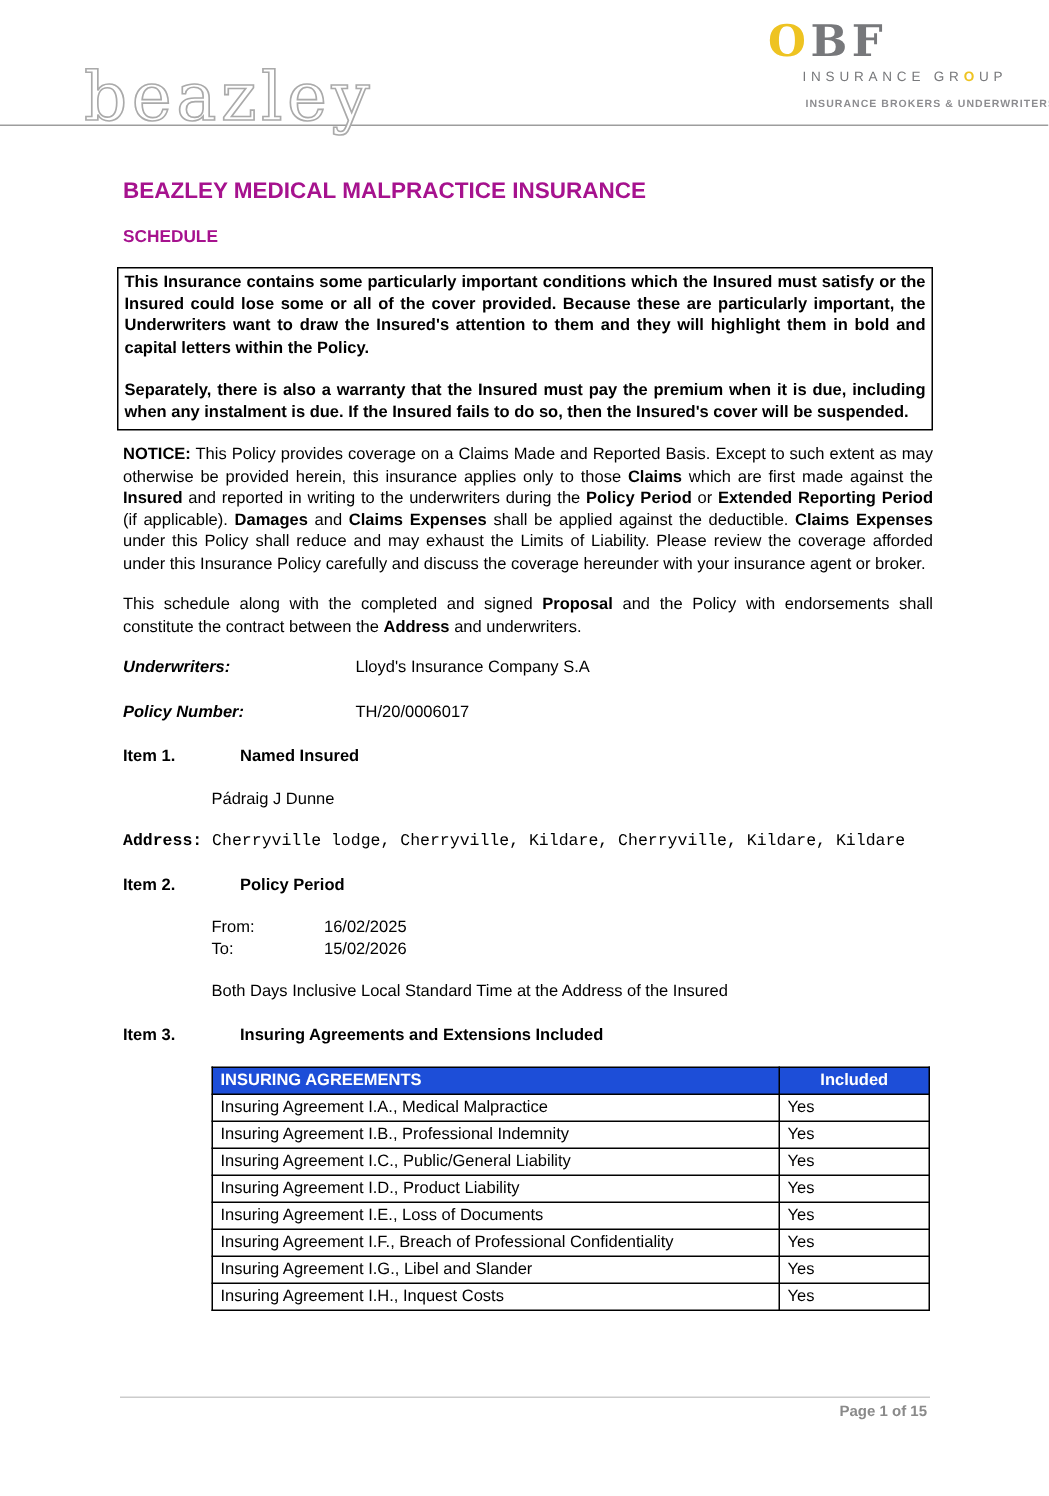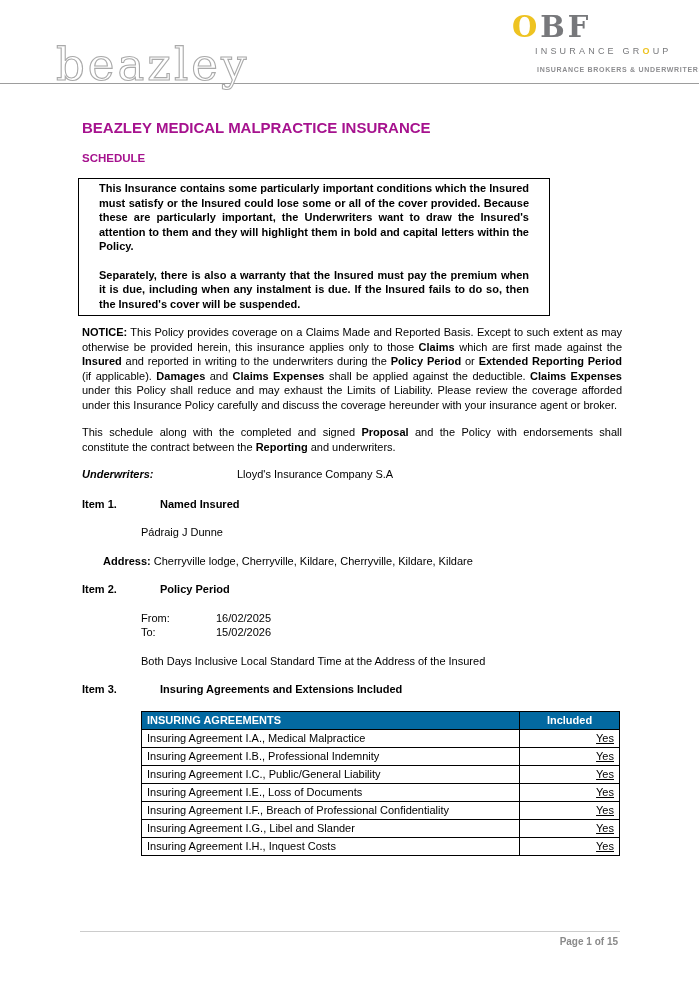--- a/index.html
+++ b/index.html
@@ -40,50 +40,50 @@
 
   
   .content {
     position:absolute; left:82px; top:121px; width:540px;
     font-size:11px; line-height:14.5px;
   }
   .doc-title   { color:#a6128e; font-weight:bold; font-size:15px; margin:0 0 15px; }
   .doc-subtitle{ color:#a6128e; font-weight:bold; font-size:11.5px; margin:0 0 13px; }
 
   .warning-box {
-    border:1.5px solid #000; margin:0 0 9px -4px; padding:2px 20px 4px;
-    width:472px;
+    border:1.5px solid #000; margin:0 0 9px -4px; padding:2px 4px 4px;
+    width:544px;
   }
   .warning-box p { font-weight:bold; text-align:justify; margin:0; }
   .warning-box p + p { margin-top:14px; }
 
   .para { text-align:justify; margin:0 0 13px; }
   .para b, .rich b { font-weight:bold; }
 
   .field-row { margin-bottom:15px; }
   .field-label { display:inline-block; width:155px; font-weight:bold;font-style:italic; }
 
   .item-head { margin-bottom:14px; }
   .item-num { display:inline-block; width:78px; font-weight:bold; }
   .item-title { font-weight:bold; }
   .indent { margin-left:59px; }
   .mb { margin-bottom:14px; }
-  .address-line { margin-left:21px; margin-bottom:14px; }
+  .address-line { margin-bottom:14px;font-family:Liberation Mono, monospace; }
   .ft-label { display:inline-block; width:75px; }
 
   table.agreements {
     border-collapse:collapse; margin:11px 0 0 59px; width:479px;
     font-size:11px; line-height:13px;
   }
   .agreements th, .agreements td { border:1px solid #000; padding:2px 5px; }
   .agreements thead th {
-    background:#0369a1; color:#fff; font-weight:bold; text-align:left;
+    background:#1d4ed8; color:#fff; font-weight:bold; text-align:left;
   }
   .agreements th.col-included { width:100px; text-align:center; }
-  .agreements tbody td:last-child { text-align:right;text-decoration:underline; }
+  .agreements tbody td:last-child { text-align:left; }
 
   
   .footer-rule {
     position:absolute; left:80px; top:931px; width:540px; height:0;
     border-top:1px solid #cccccc;
   }
   .page-number {
     position:absolute; top:936px; left:78px; width:540px; text-align:right;
     font-size:10px; color:#8a8a8a; font-weight:bold;
   }
@@ -107,26 +107,29 @@
     <div class="doc-title">BEAZLEY MEDICAL MALPRACTICE INSURANCE</div>
     <div class="doc-subtitle">SCHEDULE</div>
 
     <div class="warning-box">
       <p>This Insurance contains some particularly important conditions which the Insured must satisfy or the Insured could lose some or all of the cover provided. Because these are particularly important, the Underwriters want to draw the Insured's attention to them and they will highlight them in bold and capital letters within the Policy.</p>
       <p>Separately, there is also a warranty that the Insured must pay the premium when it is due, including when any instalment is due. If the Insured fails to do so, then the Insured's cover will be suspended.</p>
     </div>
 
     <p class="para rich"><b>NOTICE:</b><span> This Policy provides coverage on a Claims Made and Reported Basis. Except to such extent as may otherwise be provided herein, this insurance applies only to those </span><b>Claims</b><span> which are first made against the </span><b>Insured</b><span> and reported in writing to the underwriters during the </span><b>Policy Period</b><span> or </span><b>Extended Reporting Period</b><span> (if applicable). </span><b>Damages</b><span> and </span><b>Claims Expenses</b><span> shall be applied against the deductible. </span><b>Claims Expenses</b><span> under this Policy shall reduce and may exhaust the Limits of Liability. Please review the coverage afforded under this Insurance Policy carefully and discuss the coverage hereunder with your insurance agent or broker.</span></p>
 
-    <p class="para rich"><span>This schedule along with the completed and signed </span><b>Proposal</b><span> and the Policy with endorsements shall constitute the contract between the </span><b>Reporting</b><span> and underwriters.</span></p>
+    <p class="para rich"><span>This schedule along with the completed and signed </span><b>Proposal</b><span> and the Policy with endorsements shall constitute the contract between the </span><b>Address</b><span> and underwriters.</span></p>
 
     <div class="field-row">
       <span class="field-label">Underwriters:</span><span>Lloyd's Insurance Company S.A</span>
     </div>
 
+    <div class="field-row">
+      <span class="field-label">Policy Number:</span><span>TH/20/0006017</span>
+    </div>
 
     <div class="item-head">
       <span class="item-num">Item 1.</span><span class="item-title">Named Insured</span>
     </div>
     <div class="indent mb">Pádraig J Dunne</div>
     <div class="address-line rich"><b>Address:</b><span> Cherryville lodge, Cherryville, Kildare, Cherryville, Kildare, Kildare</span></div>
 
     <div class="item-head">
       <span class="item-num">Item 2.</span><span class="item-title">Policy Period</span>
     </div>
@@ -156,20 +159,24 @@
           </tr>
           <tr>
             <td>Insuring Agreement I.B., Professional Indemnity</td>
             <td>Yes</td>
           </tr>
           <tr>
             <td>Insuring Agreement I.C., Public/General Liability</td>
             <td>Yes</td>
           </tr>
           <tr>
+            <td>Insuring Agreement I.D., Product Liability</td>
+            <td>Yes</td>
+          </tr>
+          <tr>
             <td>Insuring Agreement I.E., Loss of Documents</td>
             <td>Yes</td>
           </tr>
           <tr>
             <td>Insuring Agreement I.F., Breach of Professional Confidentiality</td>
             <td>Yes</td>
           </tr>
           <tr>
             <td>Insuring Agreement I.G., Libel and Slander</td>
             <td>Yes</td>

